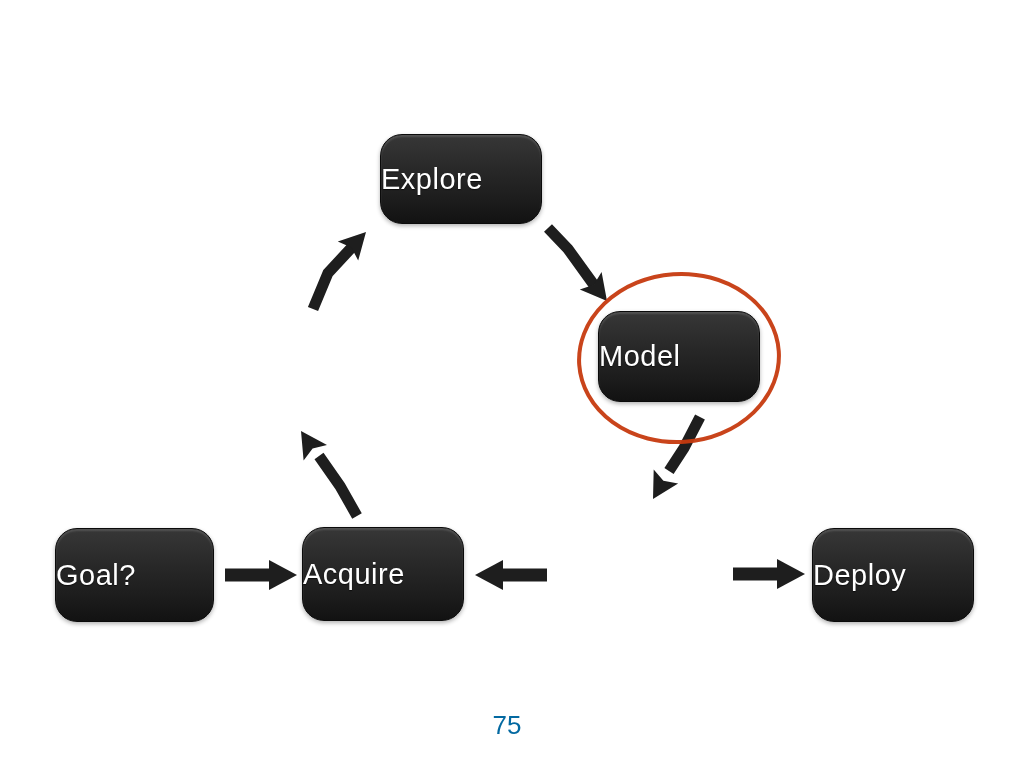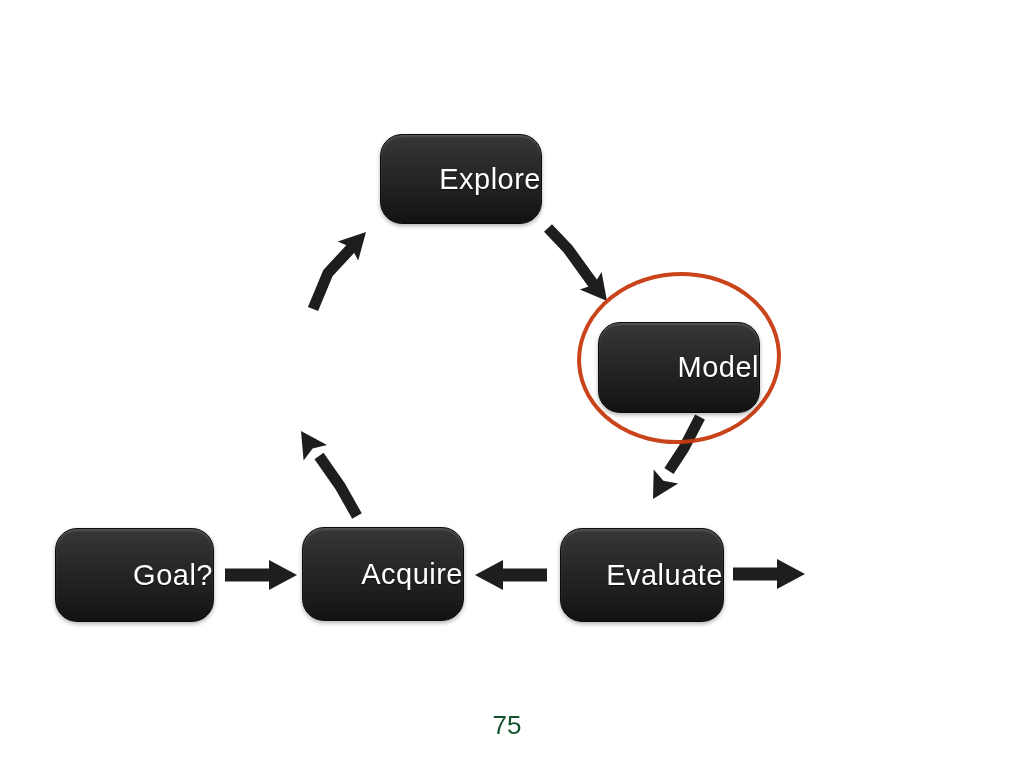--- a/index.html
+++ b/index.html
@@ -16,21 +16,21 @@
     overflow: hidden;
   }
   .node {
     position: absolute;
     background: linear-gradient(180deg, #373737 0%, #282828 40%, #1c1c1c 75%, #121212 100%);
     border: 1px solid #0b0b0b;
     border-radius: 22px;
     box-shadow: inset 0 2px 2px rgba(255,255,255,0.14), 0 2px 4px rgba(0,0,0,0.30);
     display: flex;
     align-items: center;
-    justify-content: flex-end;
+    justify-content: flex-start;
   }
   .node span {
     color: #ffffff;
     font-size: 29px;
     letter-spacing: 0.5px;
     text-shadow: 0 1px 1px rgba(0,0,0,0.6);
     white-space: nowrap;
   }
   .overlay {
     position: absolute;
@@ -40,21 +40,21 @@
     height: 768px;
     pointer-events: none;
   }
   .page-number {
     position: absolute;
     top: 710px;
     left: 0;
     width: 1014px;
     text-align: center;
     font-size: 26px;
-    color: #14532d;
+    color: #0369a1;
   }
 </style>
 </head>
 <body>
 
 <div class="slide">
 
   <svg class="overlay" viewBox="0 0 1024 768">
 
     <g fill="#1e1e1e" stroke="none">
@@ -93,32 +93,32 @@
     </g>
 
     <ellipse cx="679" cy="358" rx="100" ry="84" fill="none" stroke="#c63a0f" stroke-width="4" stroke-opacity="0.95" transform="rotate(-4 679 358)"></ellipse>
   </svg>
 
   <div class="node" style="left:380px;top:134px;width:160px;height:88px">
     <span>Explore</span>
   </div>
 
 
-  <div class="node" style="left:598px;top:322px;width:160px;height:89px">
+  <div class="node" style="left:598px;top:311px;width:160px;height:89px">
     <span>Model</span>
   </div>
 
   <div class="node" style="left:302px;top:527px;width:160px;height:92px">
     <span>Acquire</span>
   </div>
 
   <div class="node" style="left:55px;top:528px;width:157px;height:92px">
     <span>Goal?</span>
   </div>
 
-  <div class="node" style="left:560px;top:528px;width:162px;height:92px">
-    <span>Evaluate</span>
+
+  <div class="node" style="left:812px;top:528px;width:160px;height:92px">
+    <span>Deploy</span>
   </div>
-
 
   <div class="page-number">75</div>
 
 </div>
 
 </body></html>

